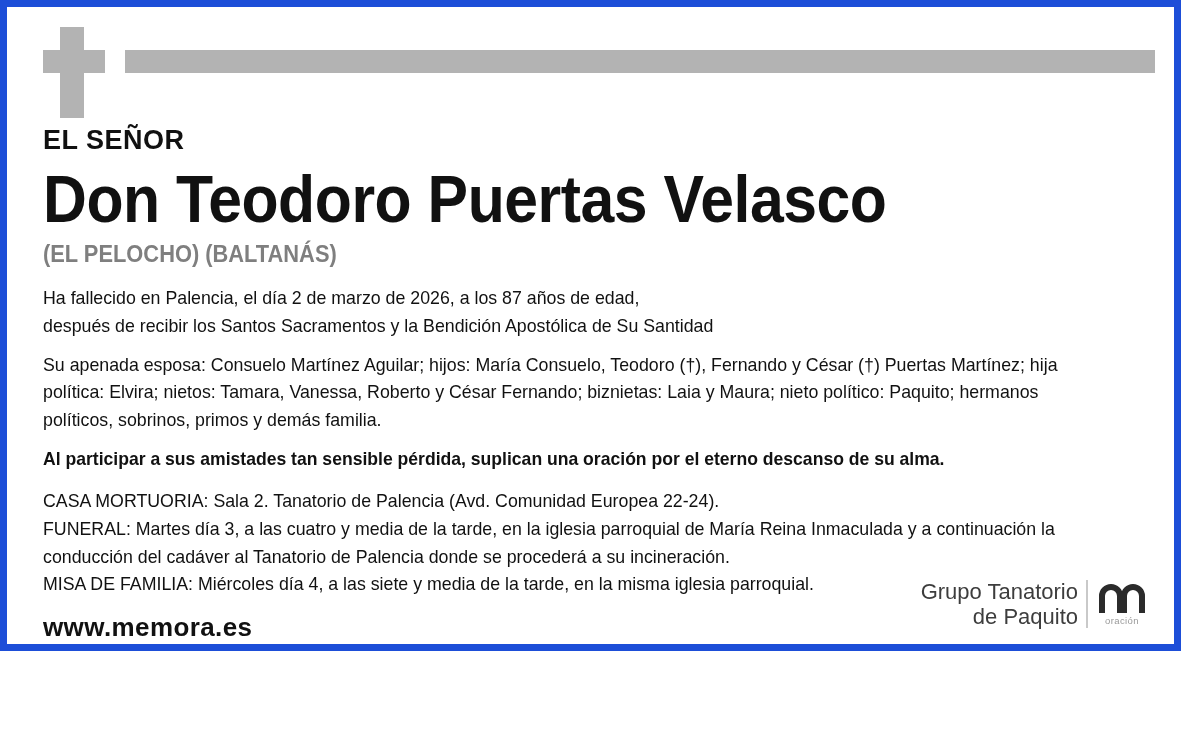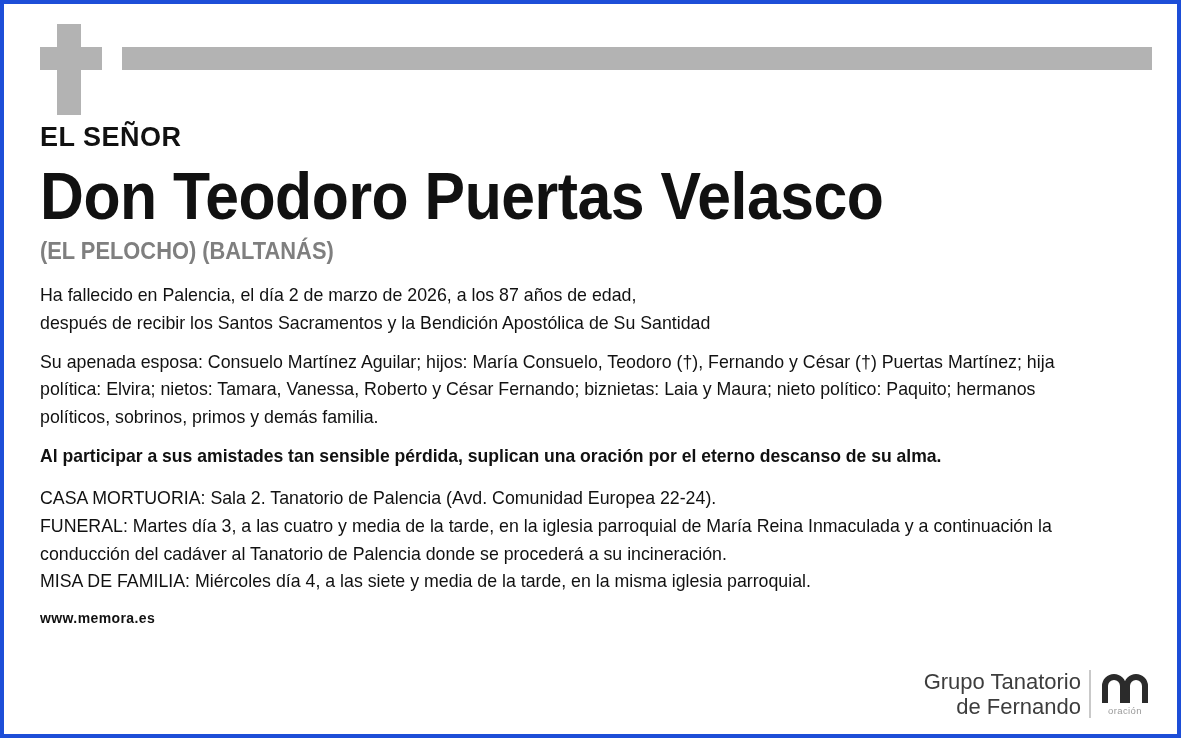--- a/index.html
+++ b/index.html
@@ -11,23 +11,23 @@
     width: 1181px;
     height: 738px;
     font-family: "Liberation Sans", sans-serif;
     -webkit-font-smoothing: antialiased;
   }
 
   .notice {
     position: relative;
     box-sizing: border-box;
     width: 1181px;
-    height: 738px;
+    height: 651px;
     background: #ffffff;
-    border: 4px solid #1d4ed8;
+    border: 7px solid #1d4ed8;
     overflow: hidden;
   }
 
   
   .header-ornament {
     position: absolute;
     left: 0;
     top: 0;
     width: 1181px;
     height: 120px;
@@ -138,21 +138,21 @@
     font-size: 18.5px;
     color: #111111;
     line-height: 1.5;
     margin: 0 0 16px 0;
     transform: scaleX(0.96);
     transform-origin: left center;
     white-space: pre-line;
   }
 
   .website {
-    font-size: 14px;
+    font-size: 26px;
     font-weight: bold;
     color: #111111;
     letter-spacing: 0.4px;
     line-height: 1;
     margin: 0;
   }
 
   
   .brand {
     position: absolute;
@@ -222,21 +222,21 @@
 FUNERAL: Martes día 3, a las cuatro y media de la tarde, en la iglesia parroquial de María Reina Inmaculada y a continuación la conducción del cadáver al Tanatorio de Palencia donde se procederá a su incineración.
 MISA DE FAMILIA: Miércoles día 4, a las siete y media de la tarde, en la misma iglesia parroquial.</p>
 
     <p class="website">www.memora.es</p>
 
   </div>
 
   <div class="brand">
     <div class="brand-text">
       <div>Grupo Tanatorio</div>
-      <div>de Fernando</div>
+      <div>de Paquito</div>
     </div>
     <div class="brand-divider"></div>
     <div class="brand-mark">
       <svg width="46" height="30" viewBox="0 0 46 30">
         <path d="M3 29 L3 12 A9 9 0 0 1 12 3 A9 9 0 0 1 21 12 L21 29
                  M25 29 L25 12 A9 9 0 0 1 34 3 A9 9 0 0 1 43 12 L43 29" fill="none" stroke="#2b2b2b" stroke-width="6" stroke-linecap="butt"></path>
       </svg>
       <div class="brand-mark-word">oración</div>
     </div>
   </div>

